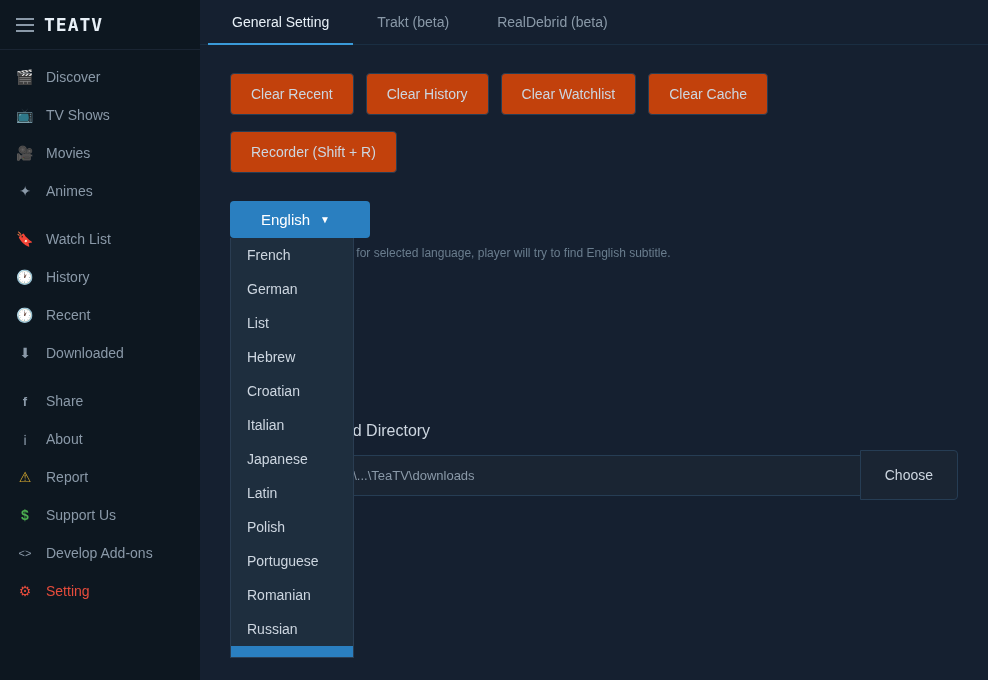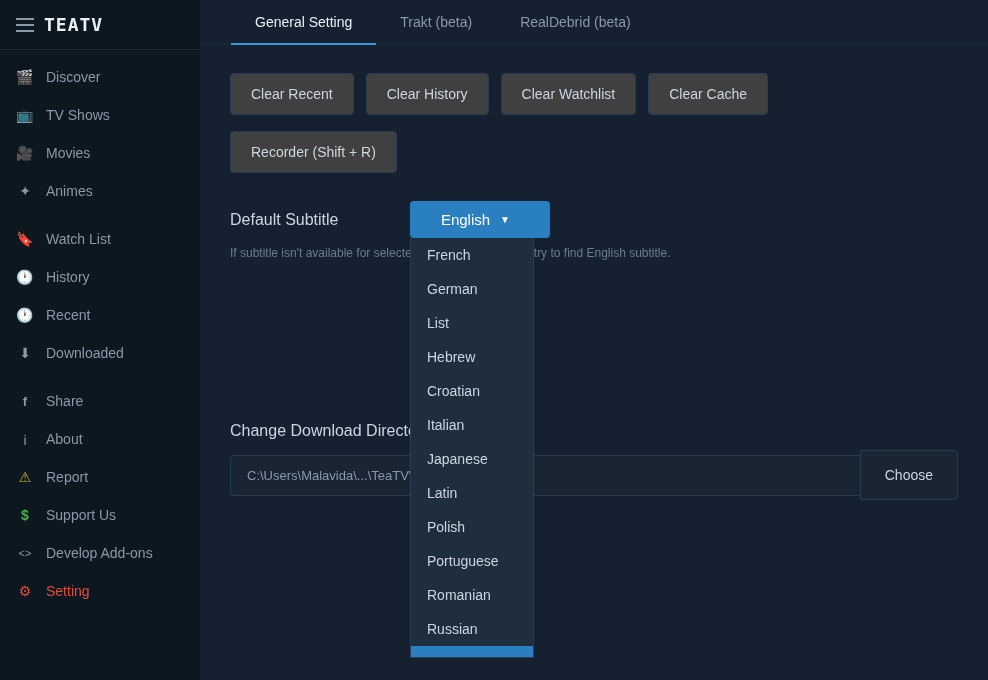--- a/index.html
+++ b/index.html
@@ -87,21 +87,21 @@
       display: flex;
       flex-direction: column;
       background: #152030;
       overflow: hidden;
     }
 
     
     .tabs-bar {
       display: flex;
       gap: 0;
-      padding: 0 31px;
+      padding: 0 8px;
       border-bottom: 1px solid #1a2e42;
       background: #152030;
     }
 
     .tab-item {
       padding: 14px 24px;
       font-size: 14px;
       color: #8a99a8;
       cursor: pointer;
       position: relative;
@@ -130,21 +130,21 @@
 
     
     .buttons-row {
       display: flex;
       gap: 12px;
       flex-wrap: wrap;
       margin-bottom: 16px;
     }
 
     .action-btn {
-      background: #404040;
+      background: #c2410c;
       border: 1px solid #263d54;
       color: #cdd6e0;
       padding: 12px 20px;
       font-size: 14px;
       cursor: pointer;
       border-radius: 4px;
       transition: background 0.2s;
     }
 
     .recorder-row {
@@ -378,21 +378,20 @@
       <button class="action-btn">Clear Watchlist</button>
       <button class="action-btn">Clear Cache</button>
     </div>
 
     <div class="recorder-row">
       <button class="action-btn">Recorder (Shift + R)</button>
     </div>
 
     <div class="subtitle-section">
       <div class="setting-row">
-        <span class="setting-label">Default Subtitle</span>
 
         <div class="select-wrapper">
           <div class="select-display">
             <span>English</span>
             <span class="select-arrow">▼</span>
           </div>
 
           <div class="dropdown-list">
             <div class="dropdown-item">French</div>
             <div class="dropdown-item">German</div>

